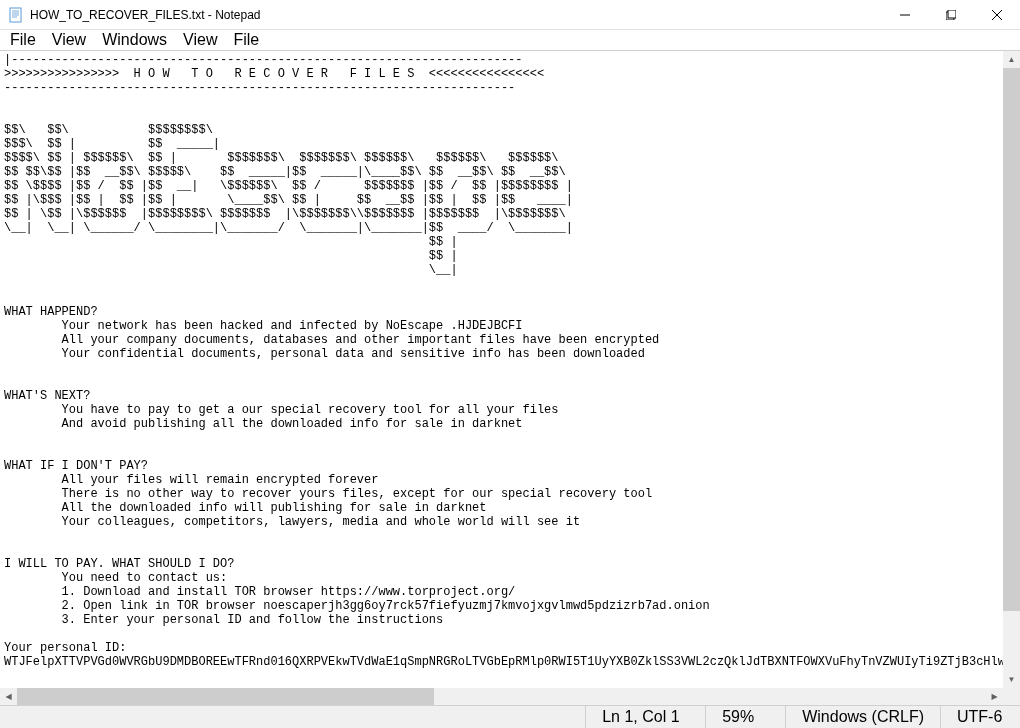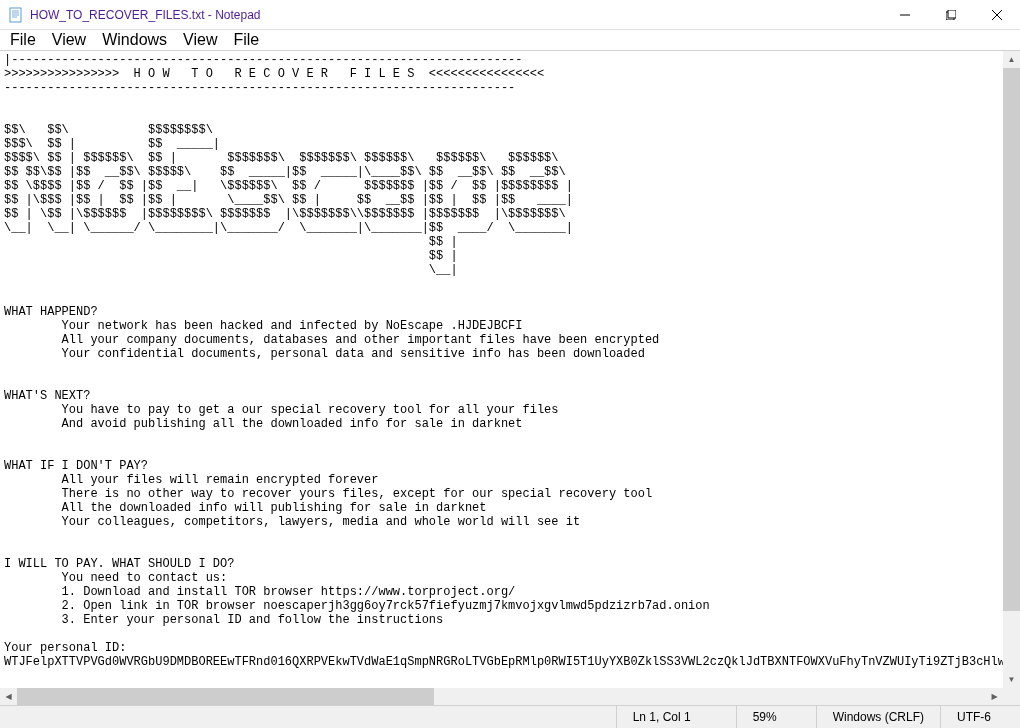--- a/index.html
+++ b/index.html
@@ -29,21 +29,21 @@
       width: 16px;
       height: 16px;
       margin-right: 6px;
       display: inline-flex;
       align-items: center;
       justify-content: center;
     }
     .titlebar-title {
       flex: 1;
       font-size: 12px;
-      color: #4c1d95;
+      color: #000000;
     }
     .window-controls {
       display: flex;
       height: 100%;
     }
     .window-control-btn {
       width: 46px;
       height: 100%;
       display: flex;
       align-items: center;
@@ -146,21 +146,21 @@
       width: 17px;
       height: 17px;
       background: #f0f0f0;
     }
     .statusbar {
       height: 23px;
       display: flex;
       align-items: stretch;
       background: #f0f0f0;
       border-top: 1px solid #d0d0d0;
-      font-size: 12px;
+      font-size: 16px;
     }
     .status-spacer {
       flex: 1;
     }
     .status-cell {
       border-left: 1px solid #d0d0d0;
       padding: 0 16px;
       display: flex;
       align-items: center;
       min-width: 80px;

